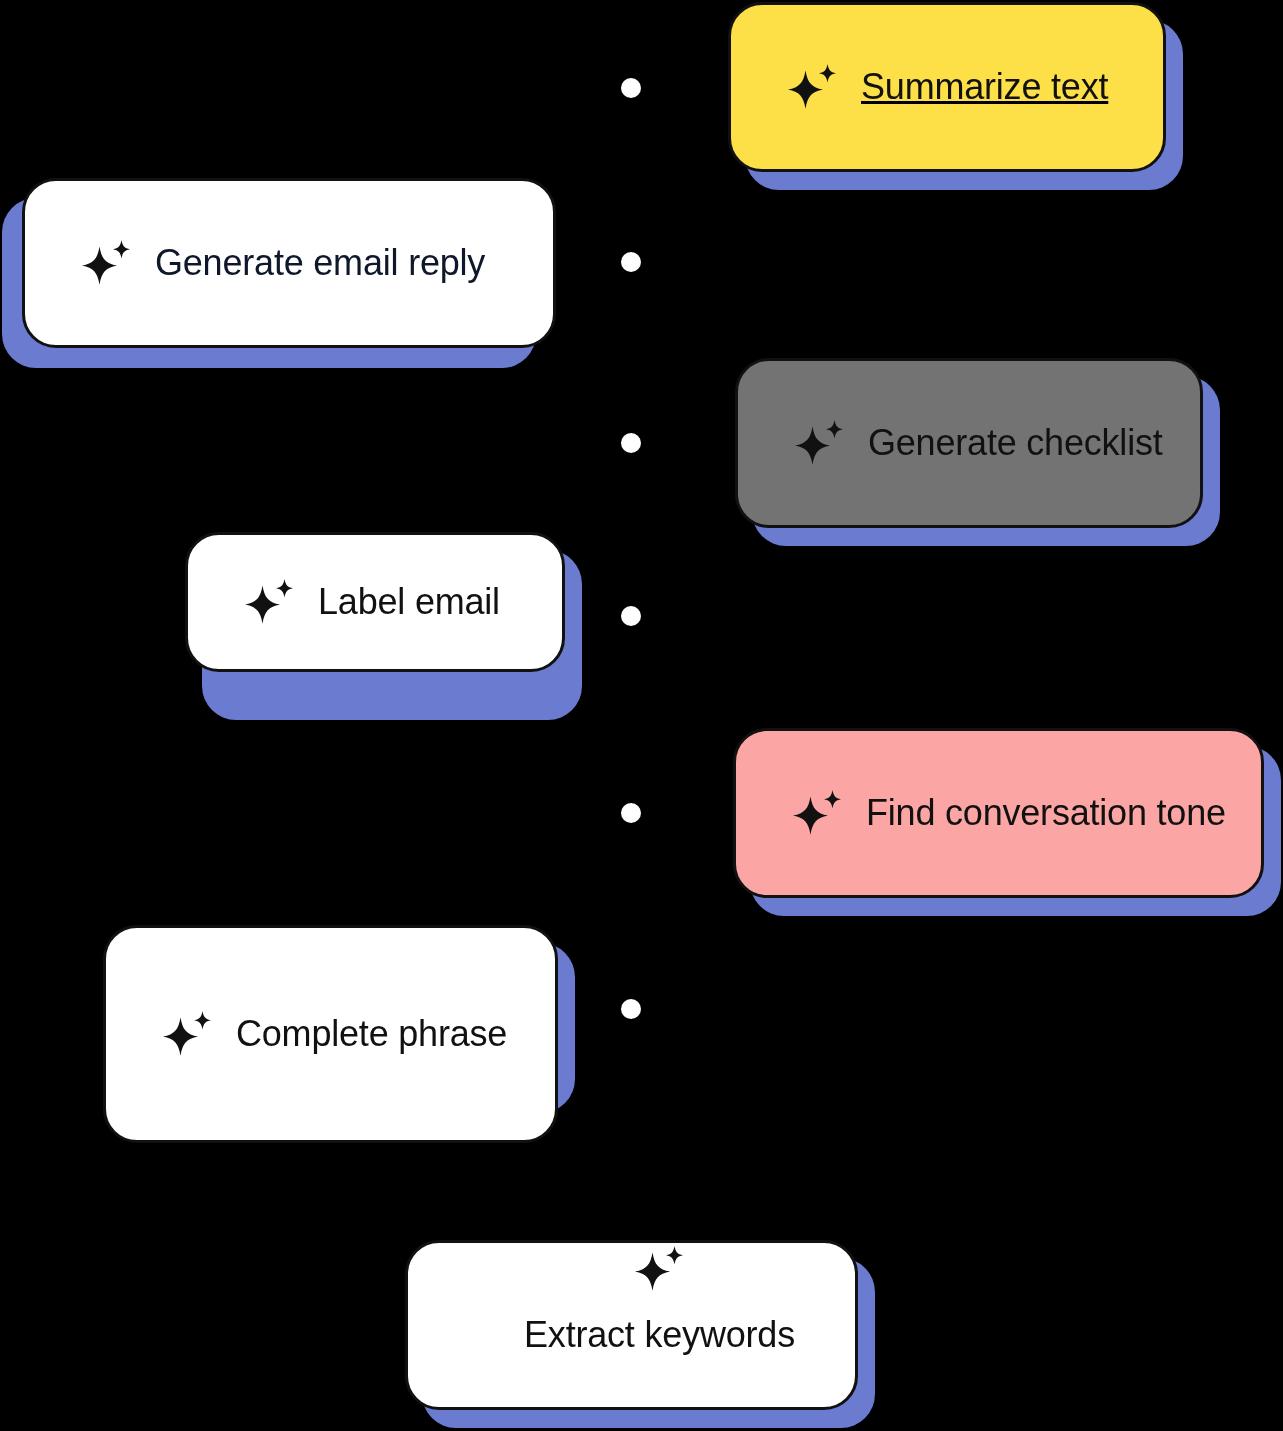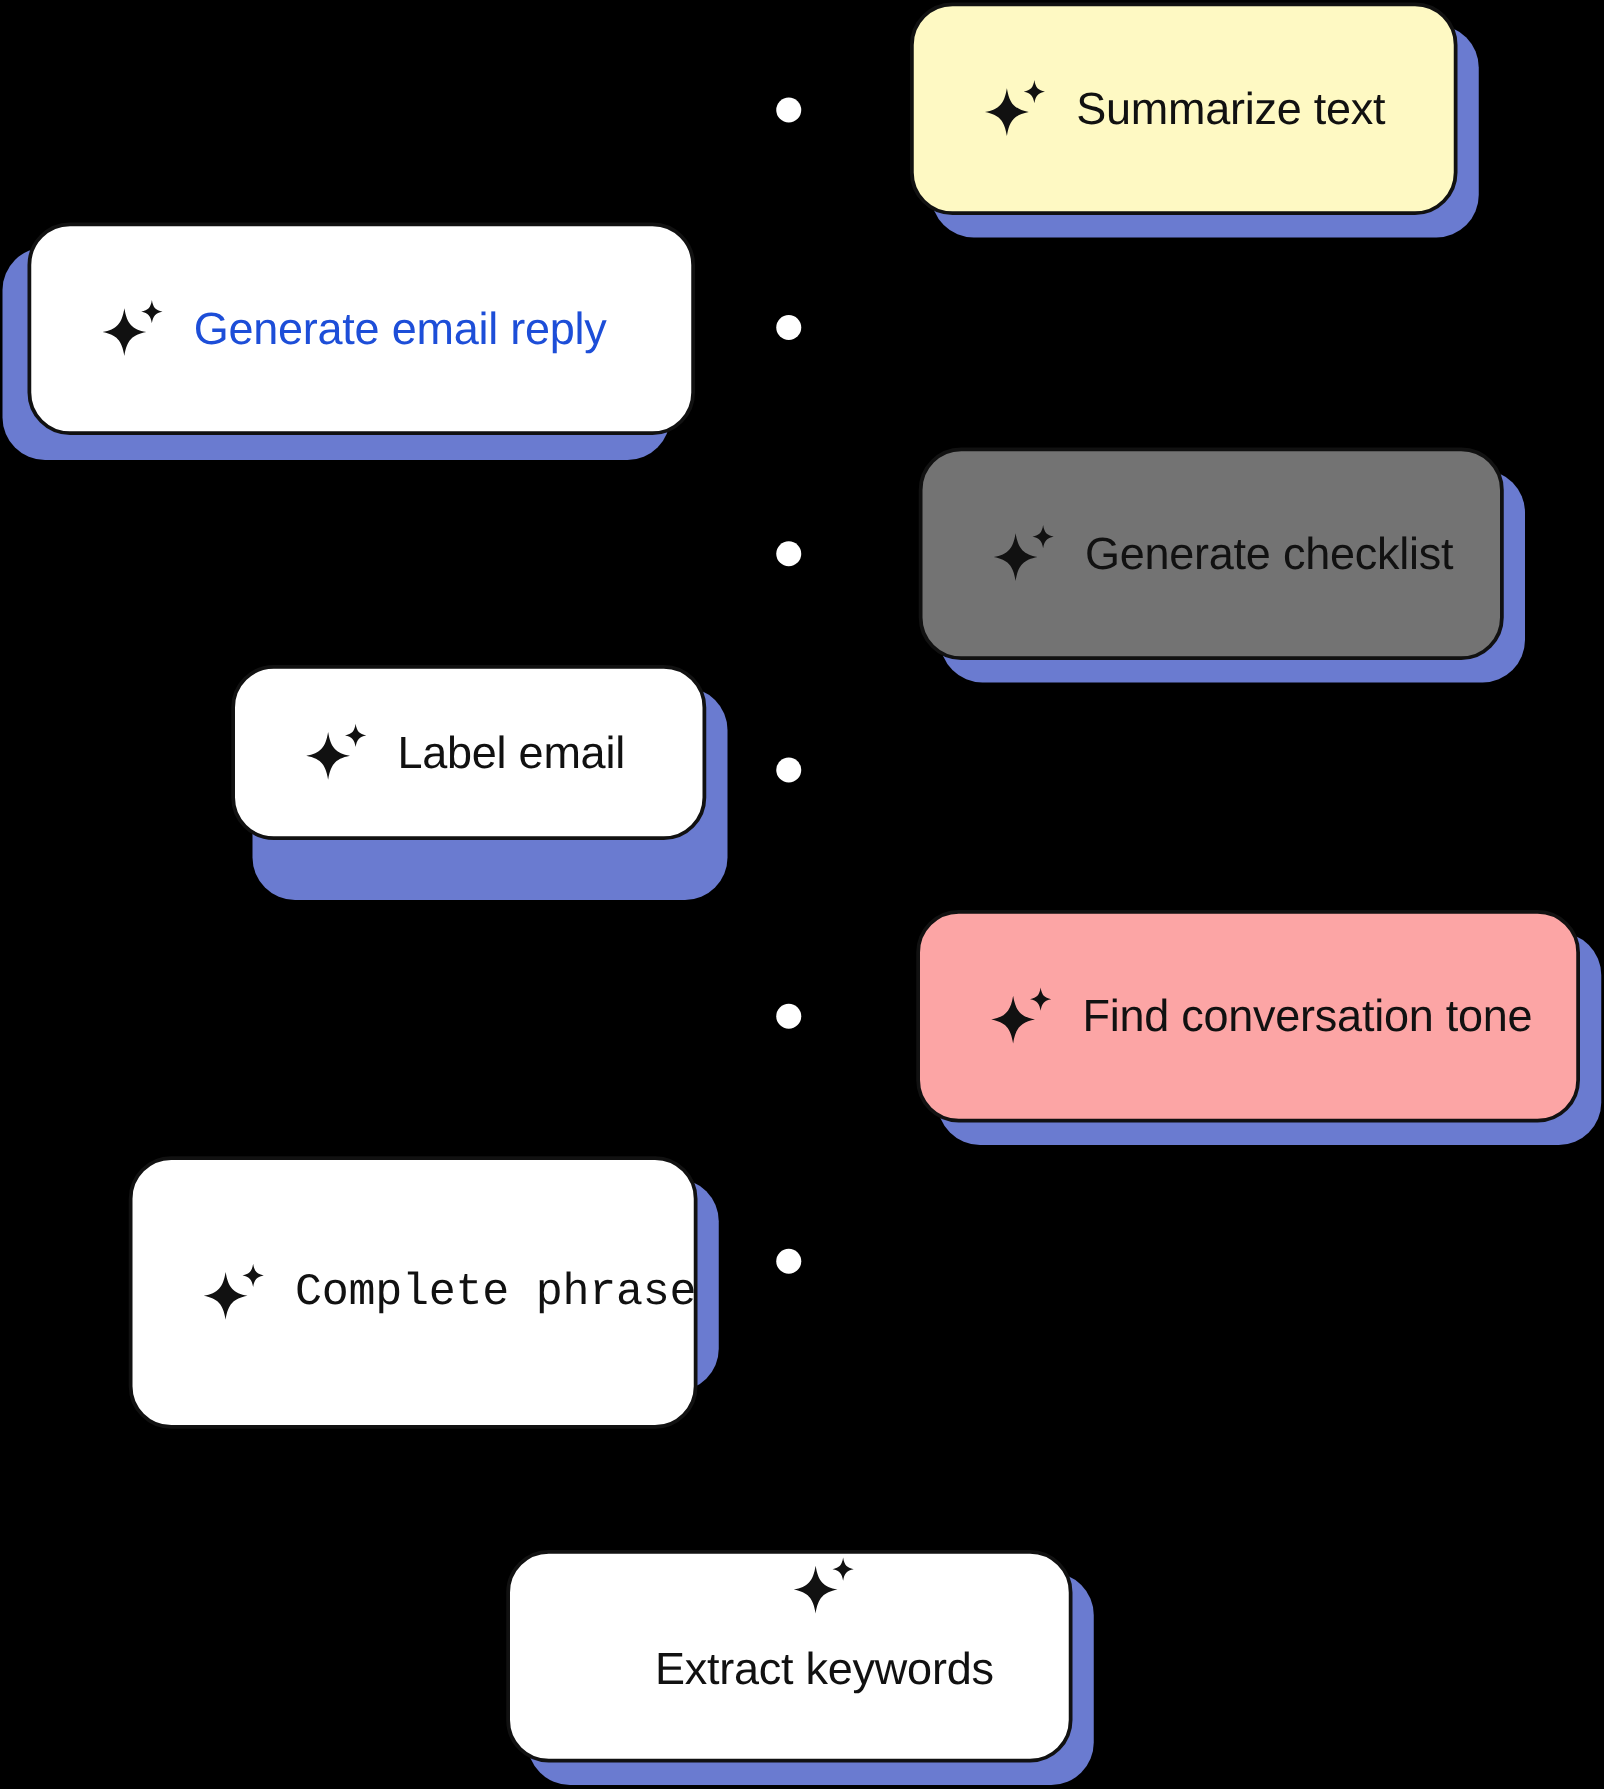--- a/index.html
+++ b/index.html
@@ -69,34 +69,34 @@
   <div id="bullets-layer">
       <div class="bullet-dot" style="left: 621px; top: 78px; width: 20px; height: 20px; background: rgb(255, 255, 255);"></div>
       <div class="bullet-dot" style="left: 621px; top: 252px; width: 20px; height: 20px; background: rgb(255, 255, 255);"></div>
       <div class="bullet-dot" style="left: 621px; top: 433px; width: 20px; height: 20px; background: rgb(255, 255, 255);"></div>
       <div class="bullet-dot" style="left: 621px; top: 606px; width: 20px; height: 20px; background: rgb(255, 255, 255);"></div>
       <div class="bullet-dot" style="left: 621px; top: 803px; width: 20px; height: 20px; background: rgb(255, 255, 255);"></div>
       <div class="bullet-dot" style="left: 621px; top: 999px; width: 20px; height: 20px; background: rgb(255, 255, 255);"></div>
     </div>
   <div id="chips-layer">
       <div class="chip-shadow" style="left: 745px; top: 20px; width: 438px; height: 170px; background: rgb(106, 123, 208);"></div>
-  <div class="chip" style="left: 728px; top: 2px; width: 438px; height: 170px; background: #fef9c3; border-color: rgb(17, 17, 17);">
+  <div class="chip" style="left: 728px; top: 2px; width: 438px; height: 170px; background: #fde047; border-color: rgb(17, 17, 17); text-decoration: underline;">
     <svg class="sparkle-icon" viewBox="0 0 52 52" xmlns="http://www.w3.org/2000/svg" aria-hidden="true">
       <path fill="#111111" d="M18.5 9.5 C20.6 22.0 24.6 26.3 36.0 28.6 C24.6 30.9 20.6 35.2 18.5 47.7 C16.4 35.2 12.4 30.9 1.0 28.6 C12.4 26.3 16.4 22.0 18.5 9.5 Z"></path>
       <path fill="#111111" d="M40.5 3.0 C41.5 9.1 43.4 11.2 49.0 12.3 C43.4 13.4 41.5 15.5 40.5 21.6 C39.5 15.5 37.6 13.4 32.0 12.3 C37.6 11.2 39.5 9.1 40.5 3.0 Z"></path>
     </svg>
     <span class="chip-label" style="color: rgb(17, 17, 17);">Summarize text</span>
   </div>
 <div class="chip-shadow" style="left: 2px; top: 198px; width: 534px; height: 170px; background: rgb(106, 123, 208);"></div>
   <div class="chip" style="left: 22px; top: 178px; width: 534px; height: 170px; background: rgb(255, 255, 255); border-color: rgb(17, 17, 17);">
     <svg class="sparkle-icon" viewBox="0 0 52 52" xmlns="http://www.w3.org/2000/svg" aria-hidden="true">
       <path fill="#111111" d="M18.5 9.5 C20.6 22.0 24.6 26.3 36.0 28.6 C24.6 30.9 20.6 35.2 18.5 47.7 C16.4 35.2 12.4 30.9 1.0 28.6 C12.4 26.3 16.4 22.0 18.5 9.5 Z"></path>
       <path fill="#111111" d="M40.5 3.0 C41.5 9.1 43.4 11.2 49.0 12.3 C43.4 13.4 41.5 15.5 40.5 21.6 C39.5 15.5 37.6 13.4 32.0 12.3 C37.6 11.2 39.5 9.1 40.5 3.0 Z"></path>
     </svg>
-    <span class="chip-label" style="color: #1d4ed8; text-align: right;">Generate email reply</span>
+    <span class="chip-label" style="color: #0f172a; text-align: right;">Generate email reply</span>
   </div>
 <div class="chip-shadow" style="left: 752px; top: 376px; width: 468px; height: 170px; background: rgb(106, 123, 208);"></div>
   <div class="chip" style="left: 735px; top: 358px; width: 468px; height: 170px; background: #737373; border-color: rgb(17, 17, 17);">
     <svg class="sparkle-icon" viewBox="0 0 52 52" xmlns="http://www.w3.org/2000/svg" aria-hidden="true">
       <path fill="#111111" d="M18.5 9.5 C20.6 22.0 24.6 26.3 36.0 28.6 C24.6 30.9 20.6 35.2 18.5 47.7 C16.4 35.2 12.4 30.9 1.0 28.6 C12.4 26.3 16.4 22.0 18.5 9.5 Z"></path>
       <path fill="#111111" d="M40.5 3.0 C41.5 9.1 43.4 11.2 49.0 12.3 C43.4 13.4 41.5 15.5 40.5 21.6 C39.5 15.5 37.6 13.4 32.0 12.3 C37.6 11.2 39.5 9.1 40.5 3.0 Z"></path>
     </svg>
     <span class="chip-label" style="color: rgb(17, 17, 17);">Generate checklist</span>
   </div>
 <div class="chip-shadow" style="left: 202px; top: 550px; width: 380px; height: 170px; background: rgb(106, 123, 208);"></div>
@@ -109,21 +109,21 @@
   </div>
 <div class="chip-shadow" style="left: 750px; top: 746px; width: 531px; height: 170px; background: rgb(106, 123, 208);"></div>
   <div class="chip" style="left: 733px; top: 728px; width: 531px; height: 170px; background: #fca5a5; border-color: rgb(17, 17, 17);">
     <svg class="sparkle-icon" viewBox="0 0 52 52" xmlns="http://www.w3.org/2000/svg" aria-hidden="true">
       <path fill="#111111" d="M18.5 9.5 C20.6 22.0 24.6 26.3 36.0 28.6 C24.6 30.9 20.6 35.2 18.5 47.7 C16.4 35.2 12.4 30.9 1.0 28.6 C12.4 26.3 16.4 22.0 18.5 9.5 Z"></path>
       <path fill="#111111" d="M40.5 3.0 C41.5 9.1 43.4 11.2 49.0 12.3 C43.4 13.4 41.5 15.5 40.5 21.6 C39.5 15.5 37.6 13.4 32.0 12.3 C37.6 11.2 39.5 9.1 40.5 3.0 Z"></path>
     </svg>
     <span class="chip-label" style="color: rgb(17, 17, 17);">Find conversation tone</span>
   </div>
 <div class="chip-shadow" style="left: 120px; top: 943px; width: 455px; height: 170px; background: rgb(106, 123, 208);"></div>
-  <div class="chip" style="left: 103px; top: 925px; width: 455px; height: 218px; background: rgb(255, 255, 255); border-color: rgb(17, 17, 17); font-family: Liberation Mono, monospace;">
+  <div class="chip" style="left: 103px; top: 925px; width: 455px; height: 218px; background: rgb(255, 255, 255); border-color: rgb(17, 17, 17);">
     <svg class="sparkle-icon" viewBox="0 0 52 52" xmlns="http://www.w3.org/2000/svg" aria-hidden="true">
       <path fill="#111111" d="M18.5 9.5 C20.6 22.0 24.6 26.3 36.0 28.6 C24.6 30.9 20.6 35.2 18.5 47.7 C16.4 35.2 12.4 30.9 1.0 28.6 C12.4 26.3 16.4 22.0 18.5 9.5 Z"></path>
       <path fill="#111111" d="M40.5 3.0 C41.5 9.1 43.4 11.2 49.0 12.3 C43.4 13.4 41.5 15.5 40.5 21.6 C39.5 15.5 37.6 13.4 32.0 12.3 C37.6 11.2 39.5 9.1 40.5 3.0 Z"></path>
     </svg>
     <span class="chip-label" style="color: rgb(17, 17, 17);">Complete phrase</span>
   </div>
 <div class="chip-shadow" style="left: 422px; top: 1258px; width: 453px; height: 170px; background: rgb(106, 123, 208);"></div>
   <div class="chip" style="left: 405px; top: 1240px; width: 453px; height: 170px; background: rgb(255, 255, 255); border-color: rgb(17, 17, 17); flex-direction: column;">
     <svg class="sparkle-icon" viewBox="0 0 52 52" xmlns="http://www.w3.org/2000/svg" aria-hidden="true">
       <path fill="#111111" d="M18.5 9.5 C20.6 22.0 24.6 26.3 36.0 28.6 C24.6 30.9 20.6 35.2 18.5 47.7 C16.4 35.2 12.4 30.9 1.0 28.6 C12.4 26.3 16.4 22.0 18.5 9.5 Z"></path>

